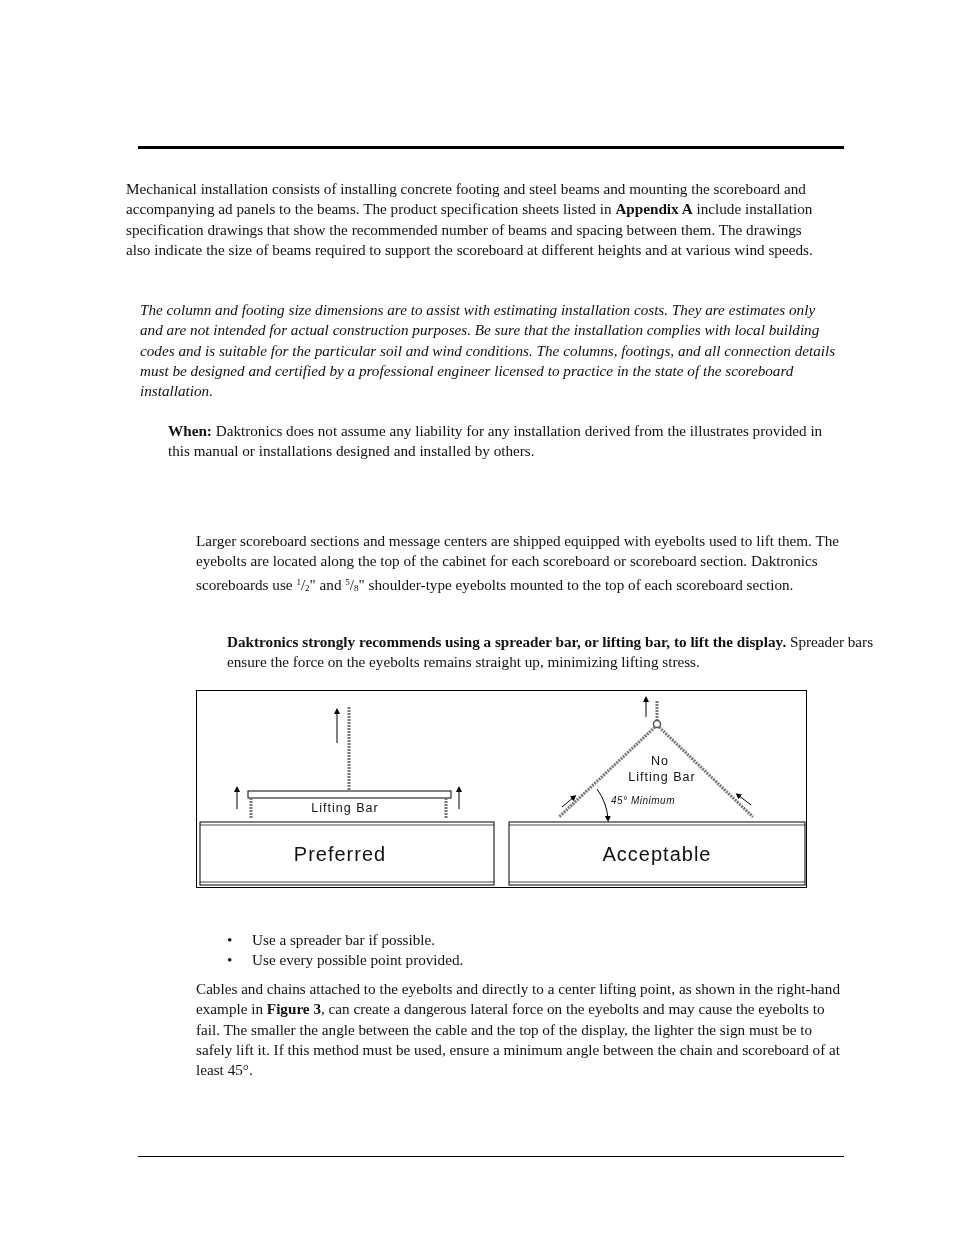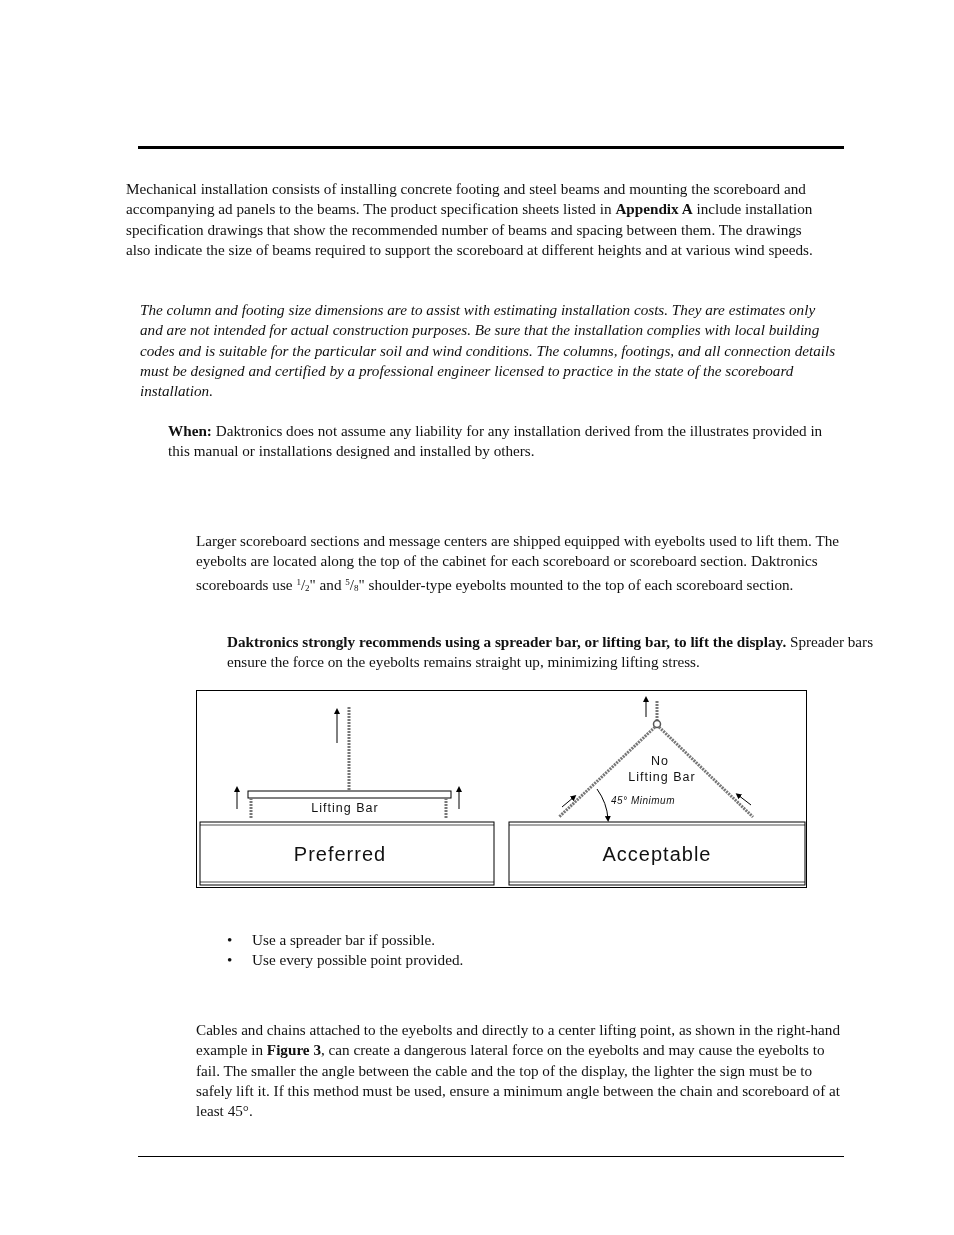--- a/index.html
+++ b/index.html
@@ -7,21 +7,21 @@
            font-family: "Liberation Serif", "DejaVu Serif", serif; color: #111; }
     .rule-top { position: absolute; left: 138px; top: 146px; width: 706px; height: 3px; background: #000; }
     .rule-bottom { position: absolute; left: 138px; top: 1156px; width: 706px; height: 1px; background: #000; }
     .para { position: absolute; font-size: 15.2px; line-height: 20.3px; margin: 0; }
     .p1 { left: 126px; top: 179px; width: 700px; }
     .p2 { left: 140px; top: 300px; width: 700px; font-style: italic; }
     .note { left: 168px; top: 421px; width: 672px; }
     .p3 { left: 196px; top: 531px; width: 650px; }
     .p4 { left: 196px; top: 632px; width: 650px; margin-left: 31px; }
     .p5 { left: 196px; top: 930px; width: 650px; }
-    .p6 { left: 196px; top: 1020px; width: 650px; }
+    .p6 { left: 196px; top: 979px; width: 650px; }
     b { font-weight: bold; }
     .frac sup, .frac sub { font-size: 9px; }
     .frac sup { vertical-align: 5px; }
     .frac sub { vertical-align: -1px; }
     ul.bullets { list-style: none; margin: 0; padding: 0; }
     ul.bullets li { position: relative; padding-left: 56px; }
     ul.bullets li .dot { position: absolute; left: 31px; top: 0; }
     .figure { position: absolute; left: 196px; top: 690px; width: 611px; height: 198px;
               border: 1px solid #000; box-sizing: border-box; background: #fff; }
     .figure svg { position: absolute; left: 0; top: 0; }

